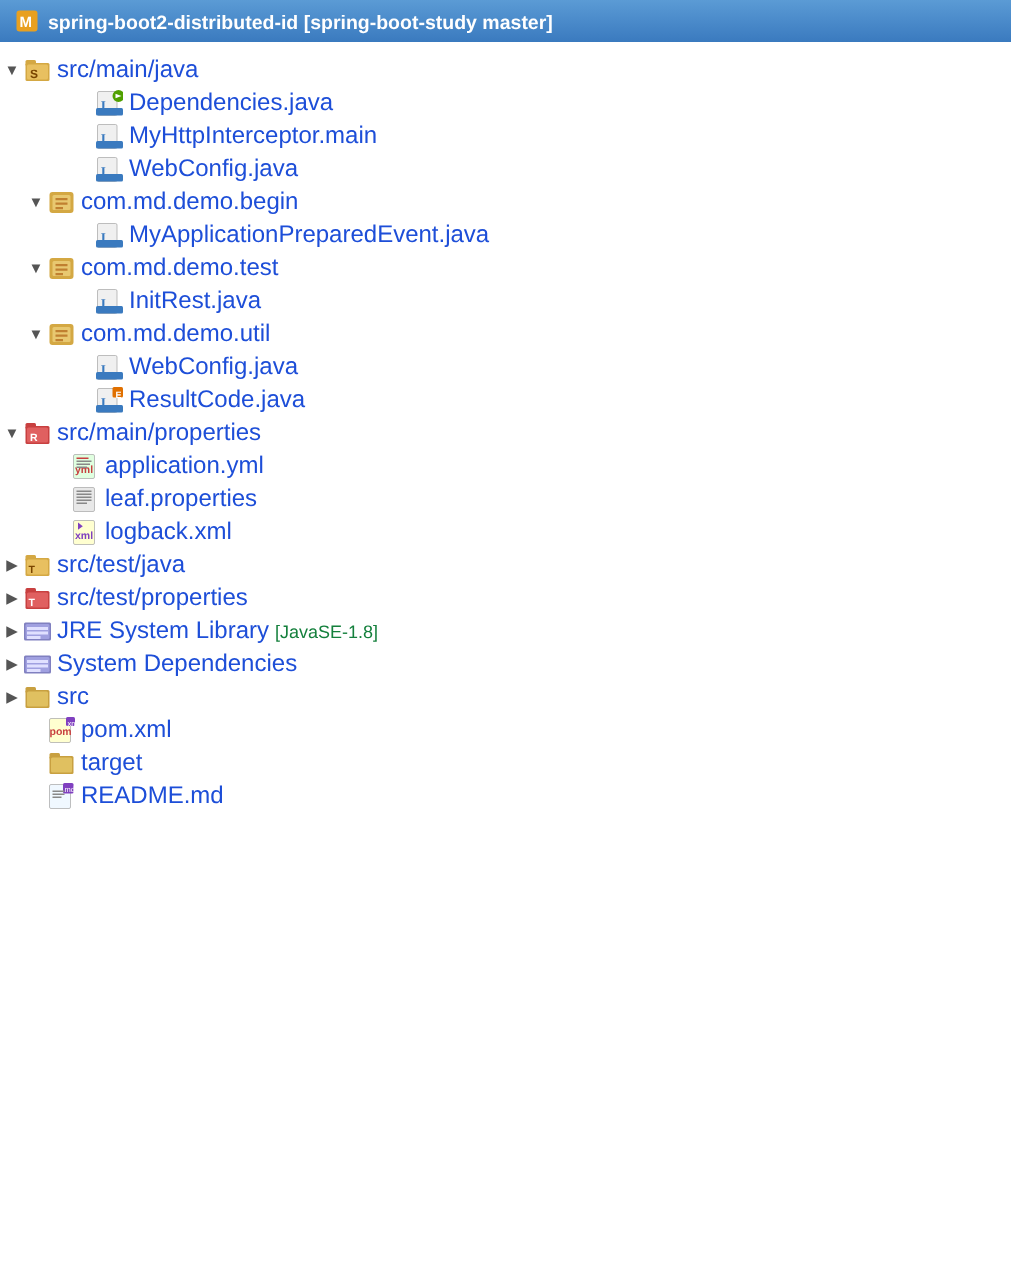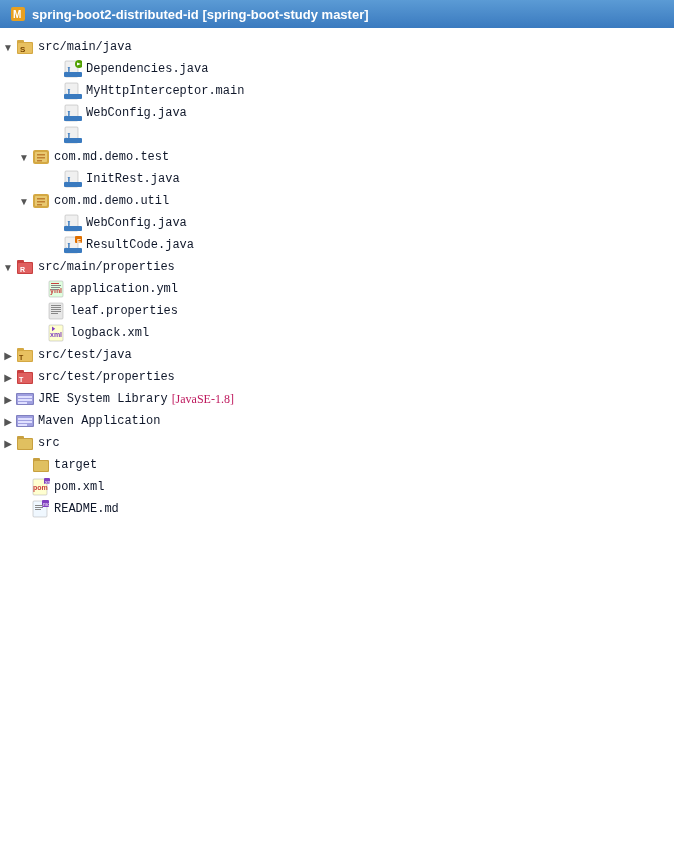--- a/index.html
+++ b/index.html
@@ -45,23 +45,22 @@
       justify-content: center;
       width: 16px;
       height: 16px;
       flex-shrink: 0;
       font-size: 10px;
       color: #555;
     }
     .arrow.expanded::before { content: '▼'; }
     .arrow.collapsed::before { content: '▶'; }
     .node-label {
-      color: #0f172a;
-      font-size: 12px;
-      font-family: Liberation Mono, monospace;
+      color: #1d4ed8;
+      font-size: 16px;
     }
   </style>
 </head>
 <body>
 
 <div class="title-bar">
   <svg width="16" height="16" viewBox="0 0 16 16">
     <rect x="1" y="1" width="14" height="14" rx="2" fill="#e8a020"></rect>
     <text x="3" y="12" font-size="10" fill="white" font-weight="bold">M</text>
   </svg>
@@ -122,31 +121,46 @@
           <rect x="1" y="1" width="13" height="16" rx="1" fill="#f0f0f0" stroke="#aaa" stroke-width="0.5"></rect>
         <text x="2" y="13" font-size="9" fill="#3a7abf" font-weight="bold" font-family="serif">J</text>
         <rect x="0" y="12" width="18" height="5" rx="1" fill="#3a7abf"></rect>
         <text x="2" y="16" font-size="5" fill="white"></text>
         </svg>
       </span>
       <span class="node-label">WebConfig.java</span>
     </div>
     <div class="tree-node">
       <span class="indent"></span>
-      <span class="indent"></span>
-      <span class="indent"></span>
-      <span class="arrow" style="width: 16px;"></span>
-      <span style="display: inline-flex; align-items: center;">
-        <svg width="18" height="18" viewBox="0 0 18 18" style="flex-shrink:0;margin-right:4px;">
-          <rect x="1" y="1" width="13" height="16" rx="1" fill="#f0f0f0" stroke="#aaa" stroke-width="0.5"></rect>
-        <text x="2" y="13" font-size="9" fill="#3a7abf" font-weight="bold" font-family="serif">J</text>
-        <rect x="0" y="12" width="18" height="5" rx="1" fill="#3a7abf"></rect>
-        <text x="2" y="16" font-size="5" fill="white"></text>
-        </svg>
-      </span>
+      <span class="arrow expanded"></span>
+      <span style="display: inline-flex; align-items: center;">
+        <svg width="18" height="18" viewBox="0 0 18 18" style="flex-shrink:0;margin-right:4px;">
+          <rect x="1" y="2" width="16" height="14" rx="2" fill="#d4a843"></rect>
+        <rect x="3" y="4" width="12" height="10" rx="1" fill="#e8c870"></rect>
+        <rect x="5" y="6" width="8" height="1.5" fill="#c08030"></rect>
+        <rect x="5" y="9" width="8" height="1.5" fill="#c08030"></rect>
+        <rect x="5" y="12" width="5" height="1.5" fill="#c08030"></rect>
+        </svg>
+      </span>
+      <span class="node-label">com.md.demo.begin</span>
+    </div>
+    <div class="tree-node">
+      <span class="indent"></span>
+      <span class="indent"></span>
+      <span class="indent"></span>
+      <span class="arrow" style="width: 16px;"></span>
+      <span style="display: inline-flex; align-items: center;">
+        <svg width="18" height="18" viewBox="0 0 18 18" style="flex-shrink:0;margin-right:4px;">
+          <rect x="1" y="1" width="13" height="16" rx="1" fill="#f0f0f0" stroke="#aaa" stroke-width="0.5"></rect>
+        <text x="2" y="13" font-size="9" fill="#3a7abf" font-weight="bold" font-family="serif">J</text>
+        <rect x="0" y="12" width="18" height="5" rx="1" fill="#3a7abf"></rect>
+        <text x="2" y="16" font-size="5" fill="white"></text>
+        </svg>
+      </span>
+      <span class="node-label">MyApplicationPreparedEvent.java</span>
     </div>
     <div class="tree-node">
       <span class="indent"></span>
       <span class="arrow expanded"></span>
       <span style="display: inline-flex; align-items: center;">
         <svg width="18" height="18" viewBox="0 0 18 18" style="flex-shrink:0;margin-right:4px;">
           <rect x="1" y="2" width="16" height="14" rx="2" fill="#d4a843"></rect>
         <rect x="3" y="4" width="12" height="10" rx="1" fill="#e8c870"></rect>
         <rect x="5" y="6" width="8" height="1.5" fill="#c08030"></rect>
         <rect x="5" y="9" width="8" height="1.5" fill="#c08030"></rect>
@@ -301,70 +315,70 @@
       <span style="display: inline-flex; align-items: center;">
         <svg width="18" height="18" viewBox="0 0 18 18" style="flex-shrink:0;margin-right:4px;">
           <rect x="0" y="3" width="18" height="12" rx="1" fill="#8080c0"></rect>
         <rect x="1" y="4" width="16" height="10" rx="1" fill="#a0a0e0"></rect>
         <rect x="2" y="6" width="14" height="2" fill="#e0e0ff"></rect>
         <rect x="2" y="9" width="14" height="2" fill="#e0e0ff"></rect>
         <rect x="2" y="12" width="9" height="2" fill="#e0e0ff"></rect>
         </svg>
       </span>
       <span class="node-label">JRE System Library</span>
-      <span style="color: #be185d; margin-left: 4px; font-size: 12px; font-family: Liberation Serif, serif;">[JavaSE-1.8]</span>
+      <span style="color: #15803d; margin-left: 4px; font-size: 12px;">[JavaSE-1.8]</span>
     </div>
     <div class="tree-node">
       <span class="arrow collapsed"></span>
       <span style="display: inline-flex; align-items: center;">
         <svg width="18" height="18" viewBox="0 0 18 18" style="flex-shrink:0;margin-right:4px;">
           <rect x="0" y="3" width="18" height="12" rx="1" fill="#8080c0"></rect>
         <rect x="1" y="4" width="16" height="10" rx="1" fill="#a0a0e0"></rect>
         <rect x="2" y="6" width="14" height="2" fill="#e0e0ff"></rect>
         <rect x="2" y="9" width="14" height="2" fill="#e0e0ff"></rect>
         <rect x="2" y="12" width="9" height="2" fill="#e0e0ff"></rect>
         </svg>
       </span>
-      <span class="node-label">Maven Application</span>
+      <span class="node-label">System Dependencies</span>
     </div>
     <div class="tree-node">
       <span class="arrow collapsed"></span>
       <span style="display: inline-flex; align-items: center;">
         <svg width="18" height="18" viewBox="0 0 18 18" style="flex-shrink:0;margin-right:4px;">
           <rect x="1" y="4" width="16" height="12" rx="1" fill="#c8a040"></rect>
         <rect x="1" y="2" width="7" height="4" rx="1" fill="#c8a040"></rect>
         <rect x="2" y="5" width="14" height="10" rx="1" fill="#e0c060"></rect>
         </svg>
       </span>
       <span class="node-label">src</span>
-    </div>
-    <div class="tree-node">
-      <span class="indent"></span>
-      <span class="arrow" style="width: 16px;"></span>
-      <span style="display: inline-flex; align-items: center;">
-        <svg width="18" height="18" viewBox="0 0 18 18" style="flex-shrink:0;margin-right:4px;">
-          <rect x="1" y="4" width="16" height="12" rx="1" fill="#c8a040"></rect>
-        <rect x="1" y="2" width="7" height="4" rx="1" fill="#c8a040"></rect>
-        <rect x="2" y="5" width="14" height="10" rx="1" fill="#e0c060"></rect>
-        </svg>
-      </span>
-      <span class="node-label">target</span>
     </div>
     <div class="tree-node">
       <span class="indent"></span>
       <span class="arrow" style="width: 16px;"></span>
       <span style="display: inline-flex; align-items: center;">
         <svg width="18" height="18" viewBox="0 0 18 18" style="flex-shrink:0;margin-right:4px;">
           <rect x="1" y="1" width="14" height="16" rx="1" fill="#ffffd0" stroke="#aaa" stroke-width="0.5"></rect>
         <text x="1" y="12" font-size="7" fill="#c84040" font-weight="bold">pom</text>
         <rect x="12" y="0" width="6" height="6" rx="1" fill="#8040c0"></rect>
         <text x="13" y="6" font-size="5" fill="white">xml</text>
         </svg>
       </span>
       <span class="node-label">pom.xml</span>
+    </div>
+    <div class="tree-node">
+      <span class="indent"></span>
+      <span class="arrow" style="width: 16px;"></span>
+      <span style="display: inline-flex; align-items: center;">
+        <svg width="18" height="18" viewBox="0 0 18 18" style="flex-shrink:0;margin-right:4px;">
+          <rect x="1" y="4" width="16" height="12" rx="1" fill="#c8a040"></rect>
+        <rect x="1" y="2" width="7" height="4" rx="1" fill="#c8a040"></rect>
+        <rect x="2" y="5" width="14" height="10" rx="1" fill="#e0c060"></rect>
+        </svg>
+      </span>
+      <span class="node-label">target</span>
     </div>
     <div class="tree-node">
       <span class="indent"></span>
       <span class="arrow" style="width: 16px;"></span>
       <span style="display: inline-flex; align-items: center;">
         <svg width="18" height="18" viewBox="0 0 18 18" style="flex-shrink:0;margin-right:4px;">
           <rect x="1" y="1" width="14" height="16" rx="1" fill="#f0f8ff" stroke="#aaa" stroke-width="0.5"></rect>
         <rect x="10" y="0" width="7" height="7" rx="1" fill="#8040c0"></rect>
         <text x="11" y="6" font-size="5" fill="white">md</text>
         <rect x="3" y="5" width="8" height="1" fill="#888"></rect>

